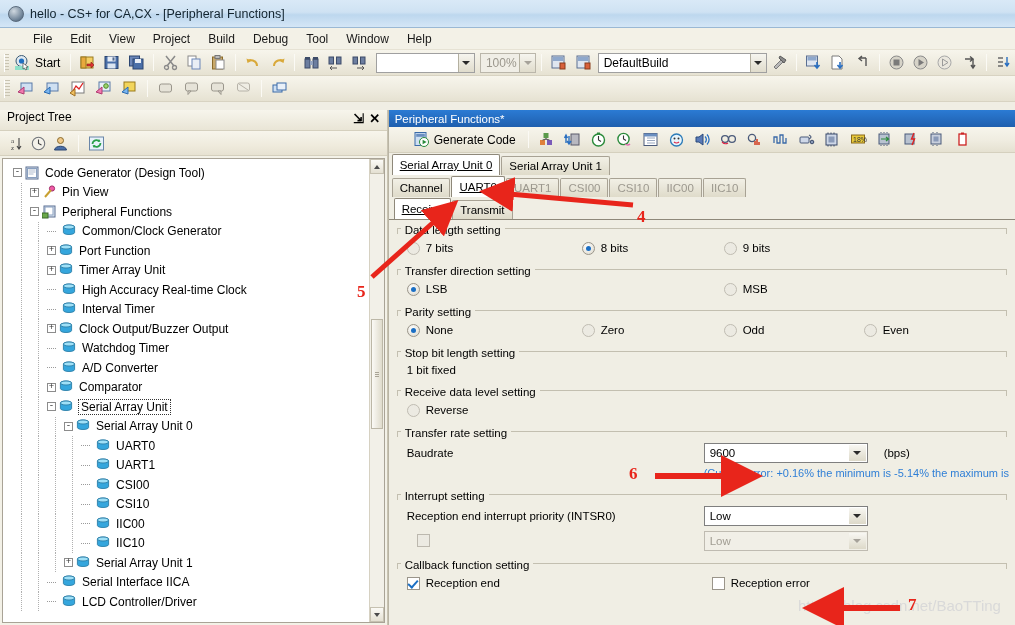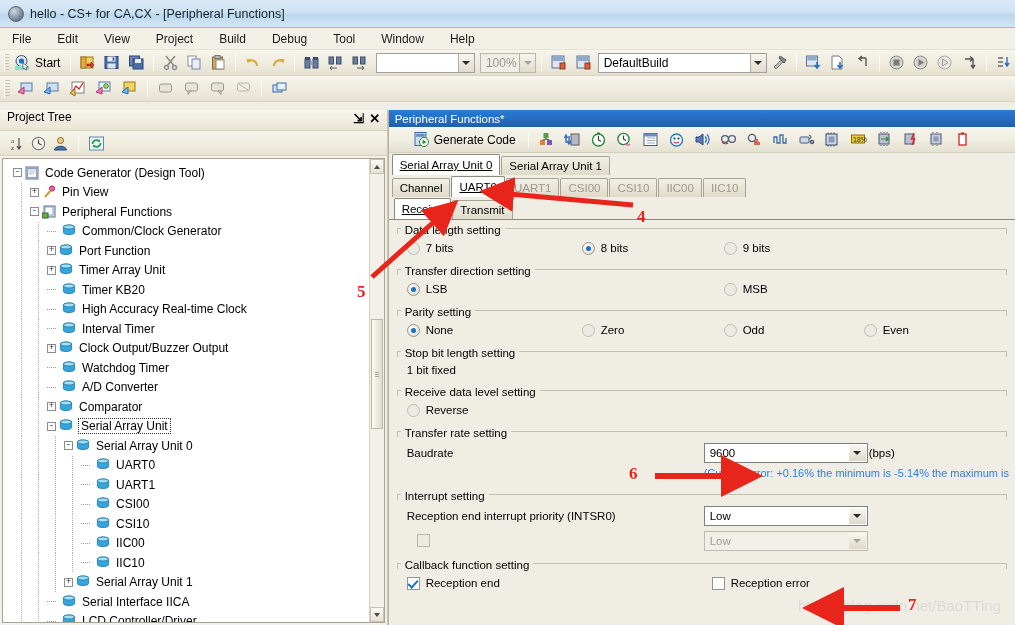--- a/index.html
+++ b/index.html
@@ -18,21 +18,21 @@
   }
   #titlebar .appicon {
     width:16px;height:16px;border-radius:50%;
     background:radial-gradient(circle at 35% 30%,#cfd8e0,#6a7f94 70%,#3c4b5c);
     border:1px solid #5a6b7d; display:inline-block;
   }
   #titlebar .ttext { font-size:12.5px; color:#12242f; }
   
   #menubar {
     height:22px; background:#f3f1e7; display:flex; align-items:center;
-    padding-left:3px; gap:8px; border-bottom:1px solid #e6e2d4;
+    padding-left:24px; gap:0; border-bottom:1px solid #e6e2d4;
   }
   #menubar .mi { padding:3px 9px; font-size:12px; color:#1a1a1a; cursor:default; }
   
   .toolbar {
     height:26px; display:flex; align-items:center;
     background:linear-gradient(to bottom,#f7f5ec 0%,#efece0 50%,#e6e2d2 100%);
     border-bottom:1px solid #d8d3c2; padding-left:2px; gap:1px;
   }
   .grip { width:6px;height:18px;margin:0 2px;
     background:repeating-linear-gradient(to bottom,#c9c4b2 0 1px,transparent 1px 3px);
@@ -646,37 +646,20 @@
             <span class="pad" style="width:8px"></span>
             <span class="vline"></span>
             <span class="pad" style="width:8px"></span>
             <span class="dots"></span>
             <span class="pad" style="width:4px"></span>
             <span class="nicon"><svg width="15" height="13" viewBox="0 0 15 13">
                 <ellipse cx="7" cy="3" rx="5.6" ry="2" fill="#9fe0f7" stroke="#2b7fa8" stroke-width="0.9"></ellipse>
                 <path d="M1.4 3 v5.5 a5.6 2 0 0 0 11.2 0 V3" fill="#35a6dd" stroke="#2b7fa8" stroke-width="0.9"></path>
                 <ellipse cx="7" cy="3" rx="5.6" ry="2" fill="#9fe0f7" stroke="#2b7fa8" stroke-width="0.9"></ellipse>
               </svg></span>
-            <span class="lbl">Timer KB20</span>
-          </div>
-          <div class="tnode">
-            <span class="pad" style="width:10px"></span>
-            <span class="pad" style="width:8px"></span>
-            <span class="vline"></span>
-            <span class="pad" style="width:8px"></span>
-            <span class="pad" style="width:8px"></span>
-            <span class="vline"></span>
-            <span class="pad" style="width:8px"></span>
-            <span class="dots"></span>
-            <span class="pad" style="width:4px"></span>
-            <span class="nicon"><svg width="15" height="13" viewBox="0 0 15 13">
-                <ellipse cx="7" cy="3" rx="5.6" ry="2" fill="#9fe0f7" stroke="#2b7fa8" stroke-width="0.9"></ellipse>
-                <path d="M1.4 3 v5.5 a5.6 2 0 0 0 11.2 0 V3" fill="#35a6dd" stroke="#2b7fa8" stroke-width="0.9"></path>
-                <ellipse cx="7" cy="3" rx="5.6" ry="2" fill="#9fe0f7" stroke="#2b7fa8" stroke-width="0.9"></ellipse>
-              </svg></span>
             <span class="lbl">High Accuracy Real-time Clock</span>
           </div>
           <div class="tnode">
             <span class="pad" style="width:10px"></span>
             <span class="pad" style="width:8px"></span>
             <span class="vline"></span>
             <span class="pad" style="width:8px"></span>
             <span class="pad" style="width:8px"></span>
             <span class="vline"></span>
             <span class="pad" style="width:8px"></span>
@@ -1287,21 +1270,21 @@
         <div class="rule"></div>
         <div class="legend">Transfer rate setting</div>
         <div class="grow" style="height:26px">
           <span class="lblnorm" style="width:297px">Baudrate</span>
           <div class="combo" style="width:164px">
             <span>9600</span>
             <span class="arrow">
                 <i class="tri-down"></i>
               </span>
           </div>
-          <span class="lblnorm" style="margin-left:1px">(bps)</span>
+          <span class="lblnorm" style="margin-left:16px">(bps)</span>
         </div>
         <div style="padding-left:309px;height:18px;overflow:hidden">
           <span class="hint">(Current error: +0.16% the minimum is -5.14% the maximum is</span>
         </div>
       </div>
 
       <div class="grp">
         <div class="rule"></div>
         <div class="legend">Interrupt setting</div>
         <div class="grow" style="height:25px">

